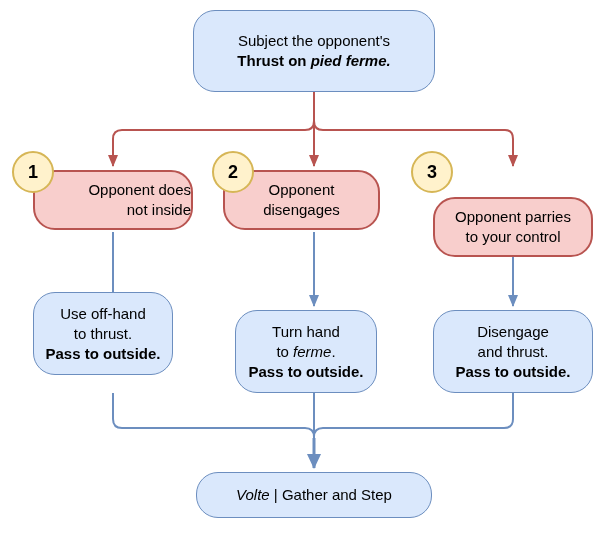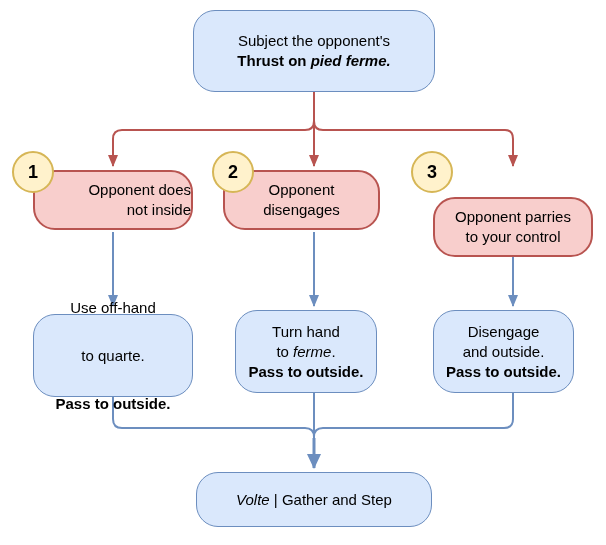--- a/index.html
+++ b/index.html
@@ -87,33 +87,33 @@
   </div>
   <div class="node node-red" style="left:223px;top:170px;width:157px;height:60px;">
     <div>Opponent</div>
     <div>disengages</div>
   </div>
   <div class="node node-red" style="left:433px;top:182px;width:160px;height:60px;margin-top:15px;">
     <div>Opponent parries</div>
     <div>to your control</div>
   </div>
 
-  <div class="node node-blue" style="left:33px;top:314px;width:160px;height:83px;gap:28px;">
+  <div class="node node-blue" style="left:33px;top:292px;width:140px;height:83px;">
     <div>Use off-hand</div>
-    <div><span>to quarte.</span><i><span></span></i><span></span></div>
+    <div><span>to thrust.</span><i><span></span></i><span></span></div>
     <div><b><span>Pass to outside.</span></b></div>
   </div>
   <div class="node node-blue" style="left:235px;top:310px;width:142px;height:83px;">
     <div>Turn hand</div>
     <div><span>to </span><i><span>ferme</span></i><span>.</span></div>
     <div><b><span>Pass to outside.</span></b></div>
   </div>
-  <div class="node node-blue" style="left:433px;top:310px;width:141px;height:83px;">
+  <div class="node node-blue" style="left:433px;top:310px;width:160px;height:83px;">
     <div>Disengage</div>
-    <div><span>and outside.</span><i><span></span></i><span></span></div>
+    <div><span>and thrust.</span><i><span></span></i><span></span></div>
     <div><b><span>Pass to outside.</span></b></div>
   </div>
 
-  <div class="node node-blue" style="left:196px;top:472px;width:236px;height:55px;">
+  <div class="node node-blue" style="left:196px;top:472px;width:236px;height:46px;">
     <div><i><span>Volte</span></i><span> | Gather and Step</span></div>
   </div>
 
 </div>
 
 </body></html>

